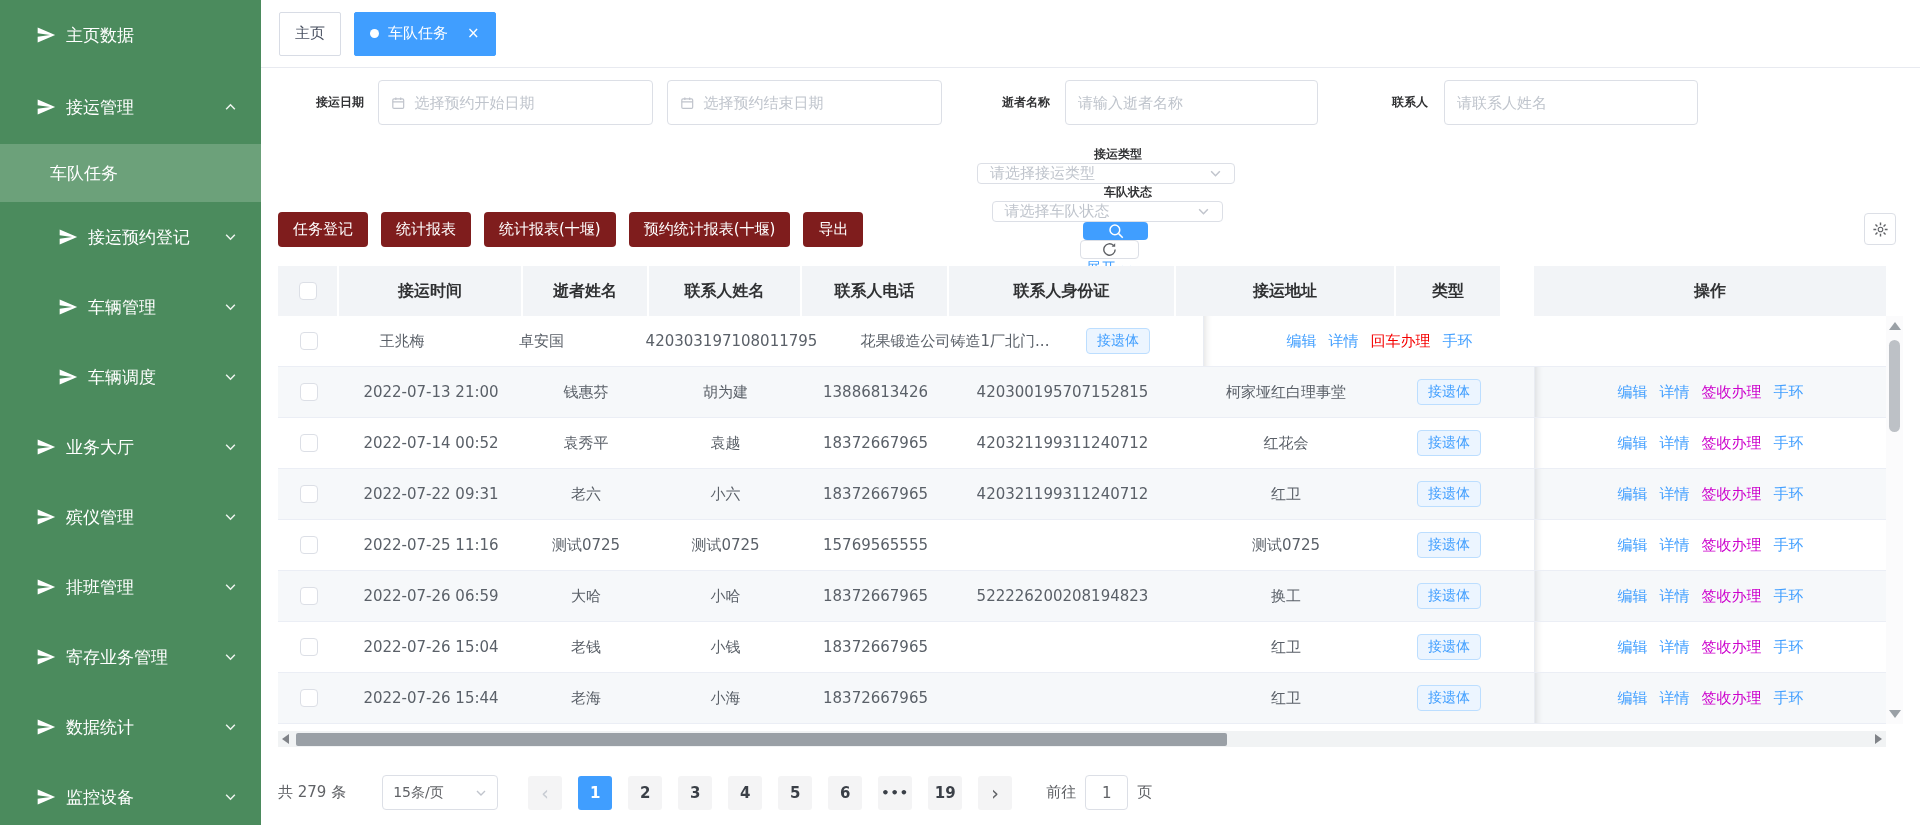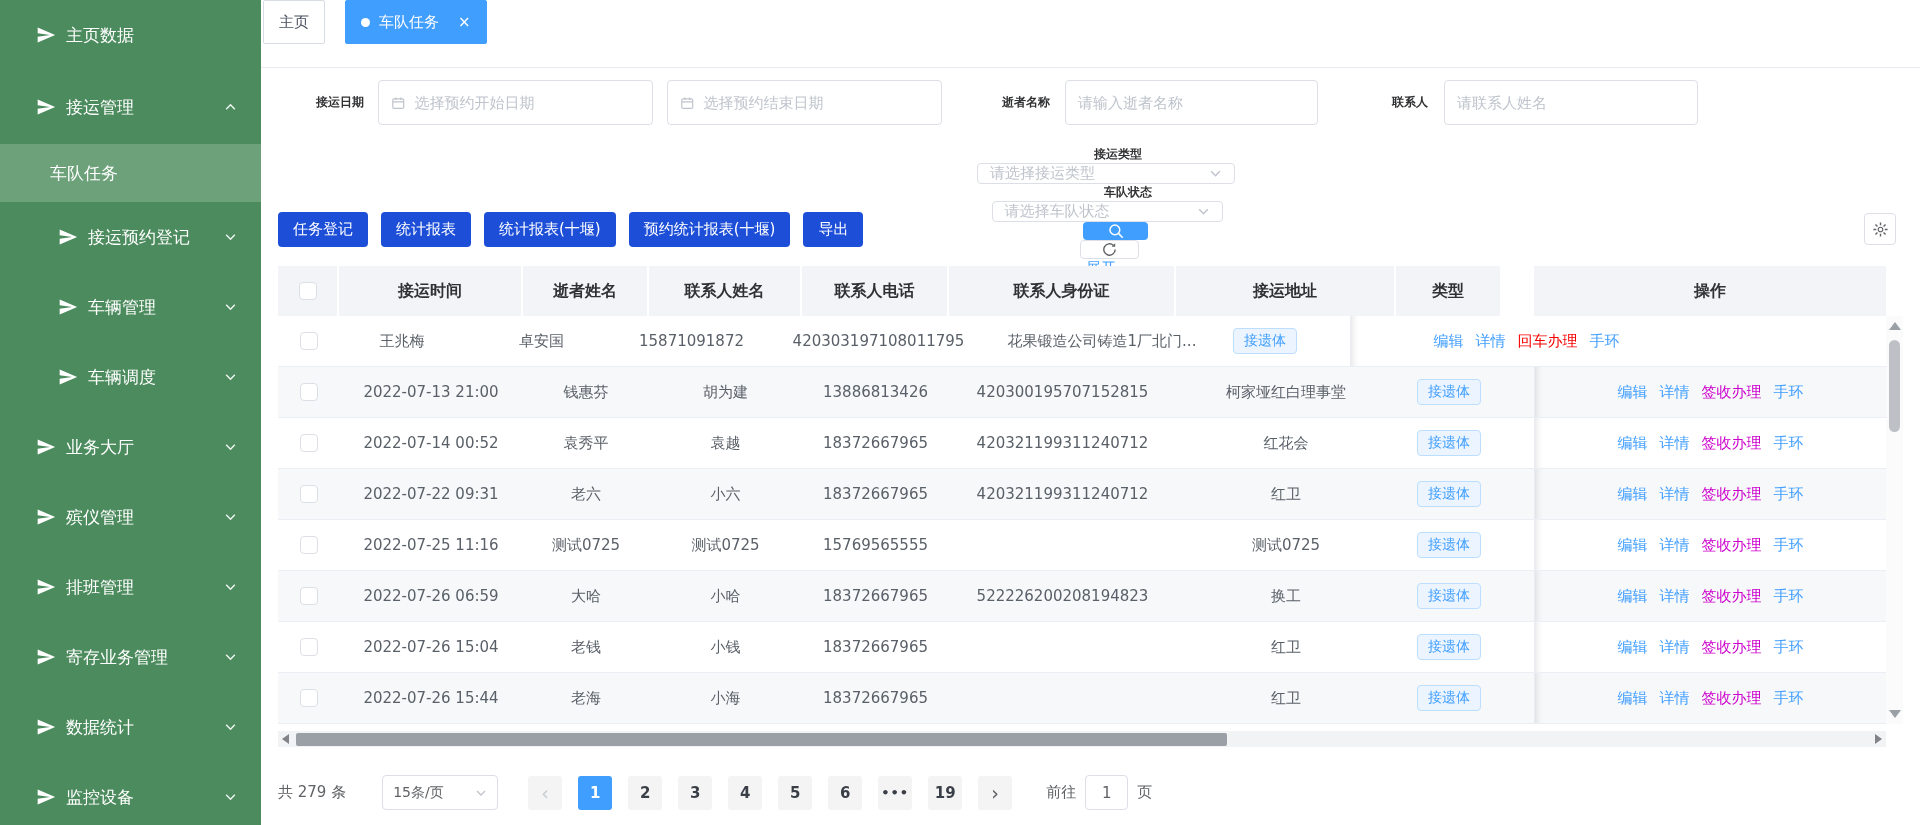--- a/index.html
+++ b/index.html
@@ -12,22 +12,22 @@
   .side-item { height:70px; display:flex; align-items:center; padding-left:36px;
     position:relative; font-size:17px; cursor:pointer; }
   .side-item.tall { height:74px; }
   .side-item.sub { padding-left:58px; }
   .side-item .mi { width:20px; height:20px; margin-right:10px; flex-shrink:0; }
   .side-item .chev { position:absolute; right:24px; top:50%; transform:translateY(-50%); opacity:.9; }
   .side-item.active-sub { height:58px; background:#6CA17A; padding-left:50px; }
 
   
   .main { flex:1; position:relative; background:#fff; }
-  .tabbar { height:68px; border-bottom:1px solid #E8EAF0; display:flex; align-items:flex-start;
-    padding-left:2px; gap:20px; }
+  .tabbar { height:68px; border-bottom:1px solid #E8EAF0; display:flex; align-items:center;
+    padding-left:18px; gap:13px; }
   .tab { height:44px; padding:0 15px; border:1px solid #D8DCE5; background:#fff;
     display:flex; align-items:center; font-size:15px; color:#495060; cursor:pointer; border-radius:2px; }
   .tab.active { background:#409EFF; border-color:#409EFF; color:#fff; gap:9px; }
   .tab .dot { width:9px; height:9px; border-radius:50%; background:#fff; }
   .tab .close { margin-left:10px; font-size:15px; line-height:1; cursor:pointer; }
 
   .content { padding-left:17px; }
 
   
   .frow { display:flex; align-items:center; }
@@ -47,21 +47,21 @@
   .ml60{margin-left:60px}.ml74{margin-left:74px}
   .w275{width:275px}.w253{width:253px}.w254{width:254px}.w258{width:258px}.w231{width:231px}
   .btn-search { width:65px; height:43px; background:#409EFF; border:none; border-radius:4px;
     display:flex; align-items:center; justify-content:center; cursor:pointer; }
   .btn-refresh { width:59px; height:43px; background:#fff; border:1px solid #DCDFE6; border-radius:4px;
     display:flex; align-items:center; justify-content:center; cursor:pointer; }
   .expand { display:flex; align-items:center; gap:4px; color:#409EFF; font-size:15px; cursor:pointer; }
 
   
   .toolbar { margin-top:23px; display:flex; gap:13px; position:relative; width:1642px; height:35px; }
-  .btn-primary { background:#1d4ed8; color:#fff; border:none; border-radius:4px; height:35px;
+  .btn-primary { background:#7f1d1d; color:#fff; border:none; border-radius:4px; height:35px;
     padding:0 15px; font-size:15px; font-family:inherit; cursor:pointer; }
   .btn-gear { position:absolute; right:24px; top:1px; width:32px; height:32px; background:#fff;
     border:1px solid #DCDFE6; border-radius:4px; display:flex; align-items:center;
     justify-content:center; cursor:pointer; }
 
   
   .table-area { position:relative; margin-top:19px; width:1625px; }
   .thead { display:flex; height:50px; }
   .th { background:#F2F4F7; display:flex; align-items:center; justify-content:center;
     font-size:16px; font-weight:bold; color:#303133; border-right:2px solid #fff; }
@@ -336,21 +336,20 @@
           <div class="th w9 opsh">操作</div>
           <div class="th strip" style="width:17px"></div>
         </div>
 
         <div class="trow">
           <div class="c w0">
               <span class="cb"></span>
             </div>
           <div class="c w2">王兆梅</div>
           <div class="c w3">卓安国</div>
-          <div class="c w4">15871091872</div>
           <div class="c w5">420303197108011795</div>
           <div class="c w6">花果锻造公司铸造1厂北门...</div>
           <div class="c w7">
               <span class="tag">接遗体</span>
             </div>
           <div class="c w8"></div>
           <div class="c w9 ops">
             <a>编辑</a>
             <a>详情</a>
             <a class="red">回车办理</a>

